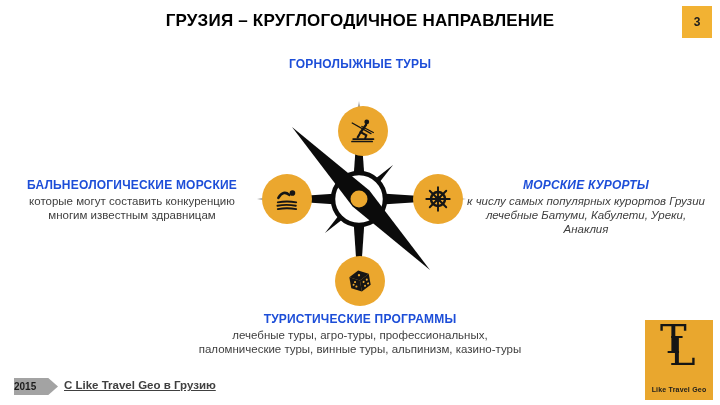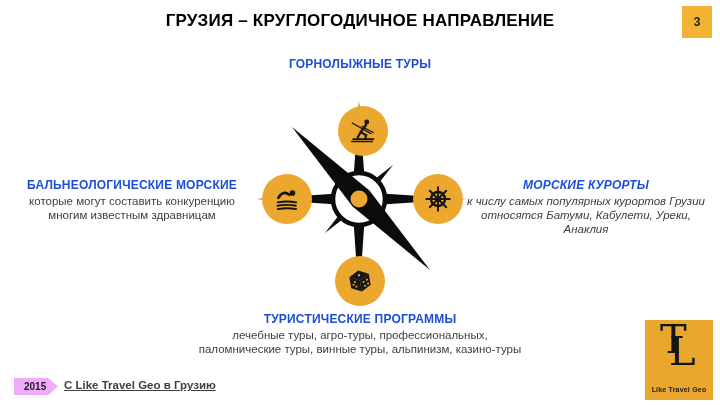--- a/index.html
+++ b/index.html
@@ -28,23 +28,23 @@
 
   .icon-circle { position:absolute; width:50px; height:50px; border-radius:50%;
                  background:#EBA72E; display:flex; align-items:center; justify-content:center; z-index:3; }
   .circle-top    { left:338px; top:106px; }
   .circle-left   { left:262px; top:174px; }
   .circle-right  { left:413px; top:174px; }
   .circle-bottom { left:335px; top:256px; }
   .icon-circle svg { width:30px; height:30px; }
 
   .year-badge { position:absolute; left:14px; top:378px; width:44px; height:17px;
-                background:#f0abfc; clip-path:polygon(0 0, 78% 0, 100% 50%, 78% 100%, 0 100%);
+                background:#a3a3a3; clip-path:polygon(0 0, 78% 0, 100% 50%, 78% 100%, 0 100%);
                 font-size:10px; font-weight:700; color:#1c1c1c;
-                display:flex; align-items:center; justify-content:flex-start; padding-left:10px; }
+                display:flex; align-items:center; justify-content:flex-start; padding-left:0; }
   .footer-text { position:absolute; left:64px; top:379px; font-size:11.5px; font-weight:700; color:#404040;text-decoration:underline; }
 
   .logo { position:absolute; left:645px; top:320px; width:68px; height:80px; background:#E9A72E; }
   .monogram { position:relative; width:100%; height:62px; font-family:"DejaVu Serif", serif; color:#151515; }
   .mono-t { position:absolute; left:15px; top:-1px; font-size:40px; line-height:1; }
   .mono-l { position:absolute; left:24px; top:11px; font-size:40px; line-height:1; }
   .logo-caption { position:absolute; bottom:7px; width:100%; text-align:center;
                   font-size:7px; font-weight:700; color:#1c1c1c; letter-spacing:.2px; }
 
   .ic { stroke:#151515; fill:none; stroke-linecap:round; }
@@ -66,21 +66,21 @@
 
   <div class="block block-left">
     <div class="block-heading">БАЛЬНЕОЛОГИЧЕСКИЕ  МОРСКИЕ</div>
     <div class="block-line">которые могут составить конкуренцию</div>
     <div class="block-line">многим известным здравницам</div>
   </div>
 
   <div class="block block-right">
     <div class="block-heading">МОРСКИЕ КУРОРТЫ</div>
     <div class="block-line">к числу самых популярных курортов Грузии</div>
-    <div class="block-line">относятся  Батуми, Кабулети, Уреки, Анаклия</div>
+    <div class="block-line">лечебные  Батуми, Кабулети, Уреки, Анаклия</div>
   </div>
 
   <div class="block block-bottom">
     <div class="block-heading">ТУРИСТИЧЕСКИЕ ПРОГРАММЫ</div>
     <div class="block-line">лечебные туры, агро-туры, профессиональных,</div>
     <div class="block-line">паломнические туры, винные туры, альпинизм, казино-туры</div>
   </div>
 
   <svg class="compass-svg" viewBox="248 93 228 218" aria-hidden="true">
     <g fill="#0b0b0b">

